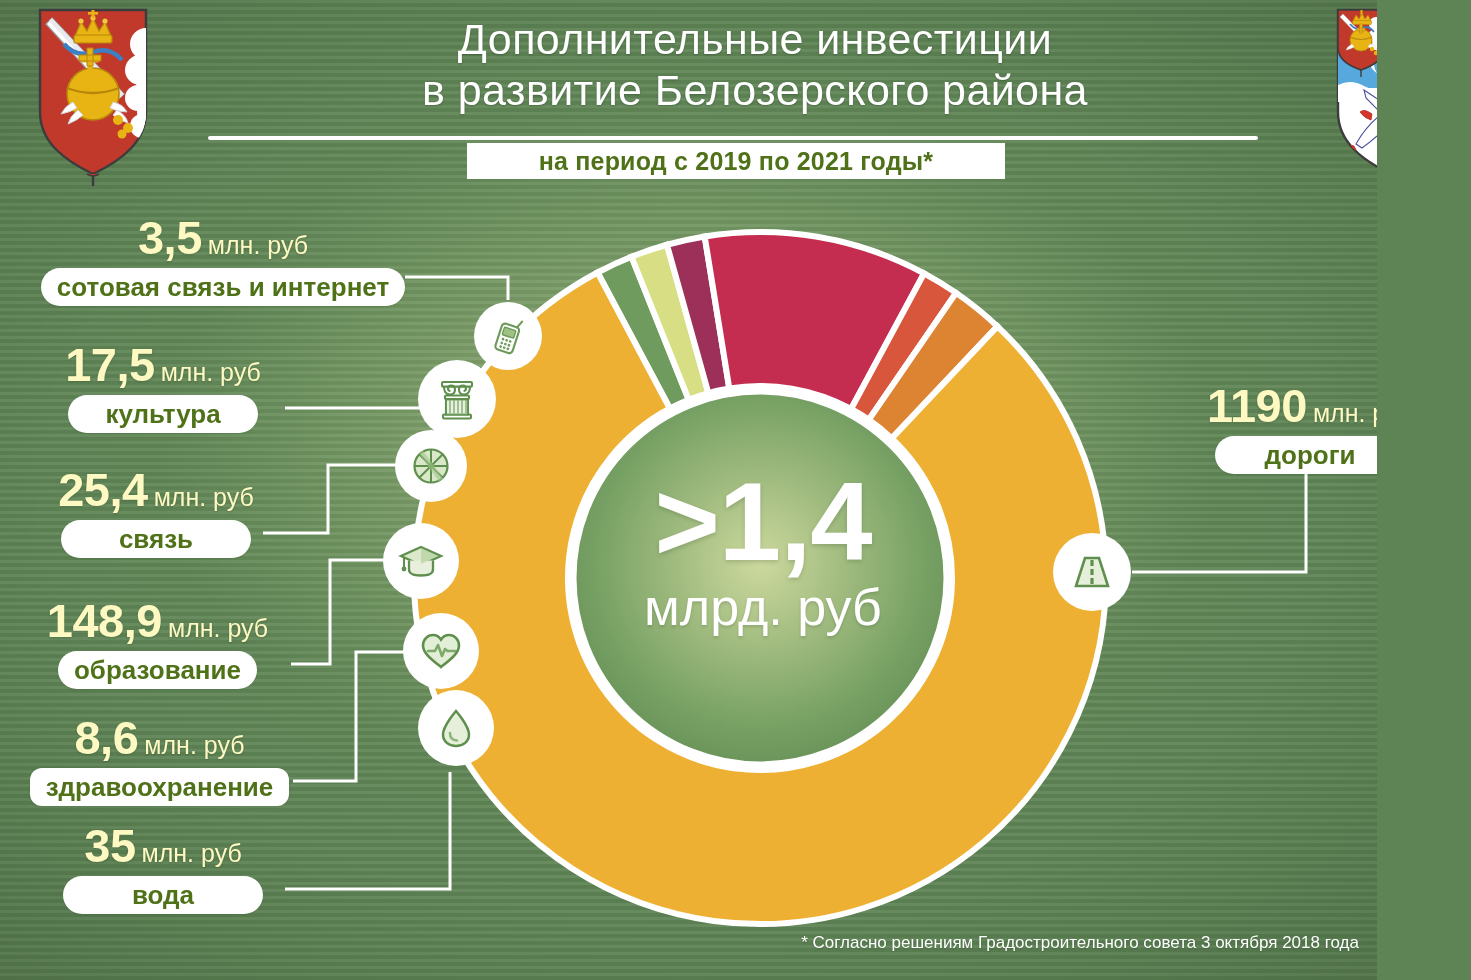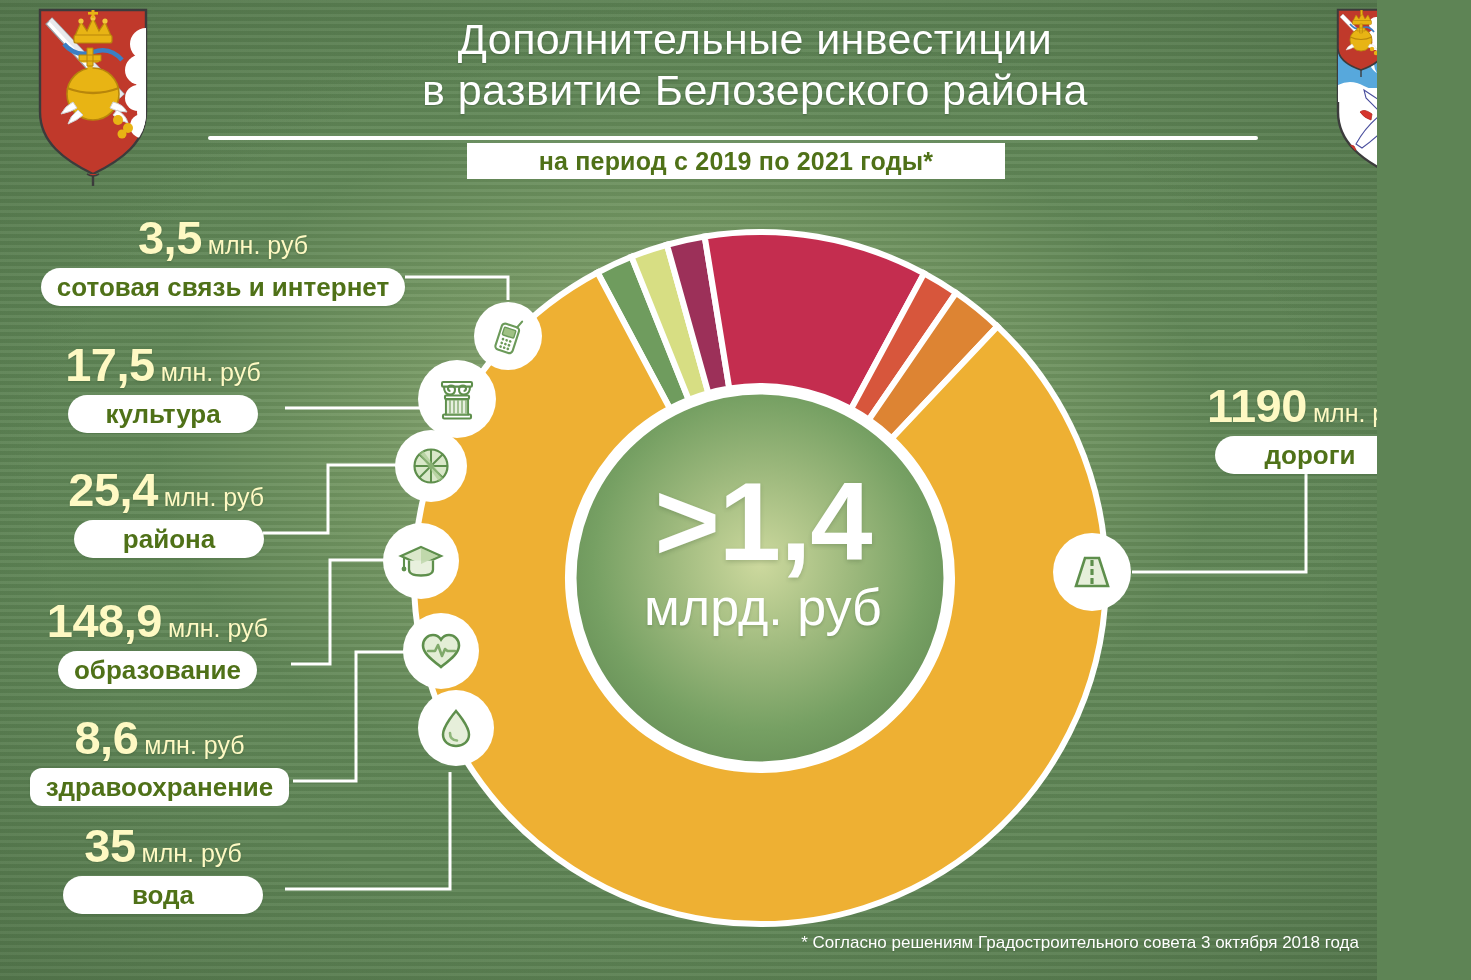--- a/index.html
+++ b/index.html
@@ -418,25 +418,25 @@
     <span class="pill">сотовая связь и интернет</span>
   </div>
 
   <div class="vlabel" style="left:38px; top:341px; width:250px; text-align:center;">
     <div class="amount">
       <span class="num">17,5</span><span class="unit">млн. руб</span>
     </div>
     <span class="pill" style="min-width:190px;">культура</span>
   </div>
 
-  <div class="vlabel" style="left:24px; top:466px; width:240px; text-align:right;">
+  <div class="vlabel" style="left:36px; top:466px; width:240px; text-align:center;">
     <div class="amount">
       <span class="num">25,4</span><span class="unit">млн. руб</span>
     </div>
-    <span class="pill" style="min-width:190px;">района</span>
+    <span class="pill" style="min-width:190px;">связь</span>
   </div>
 
   <div class="vlabel" style="left:20px; top:597px; width:275px; text-align:center;">
     <div class="amount">
       <span class="num">148,9</span><span class="unit">млн. руб</span>
     </div>
     <span class="pill">образование</span>
   </div>
 
   <div class="vlabel" style="left:22px; top:714px; width:275px; text-align:center;">

